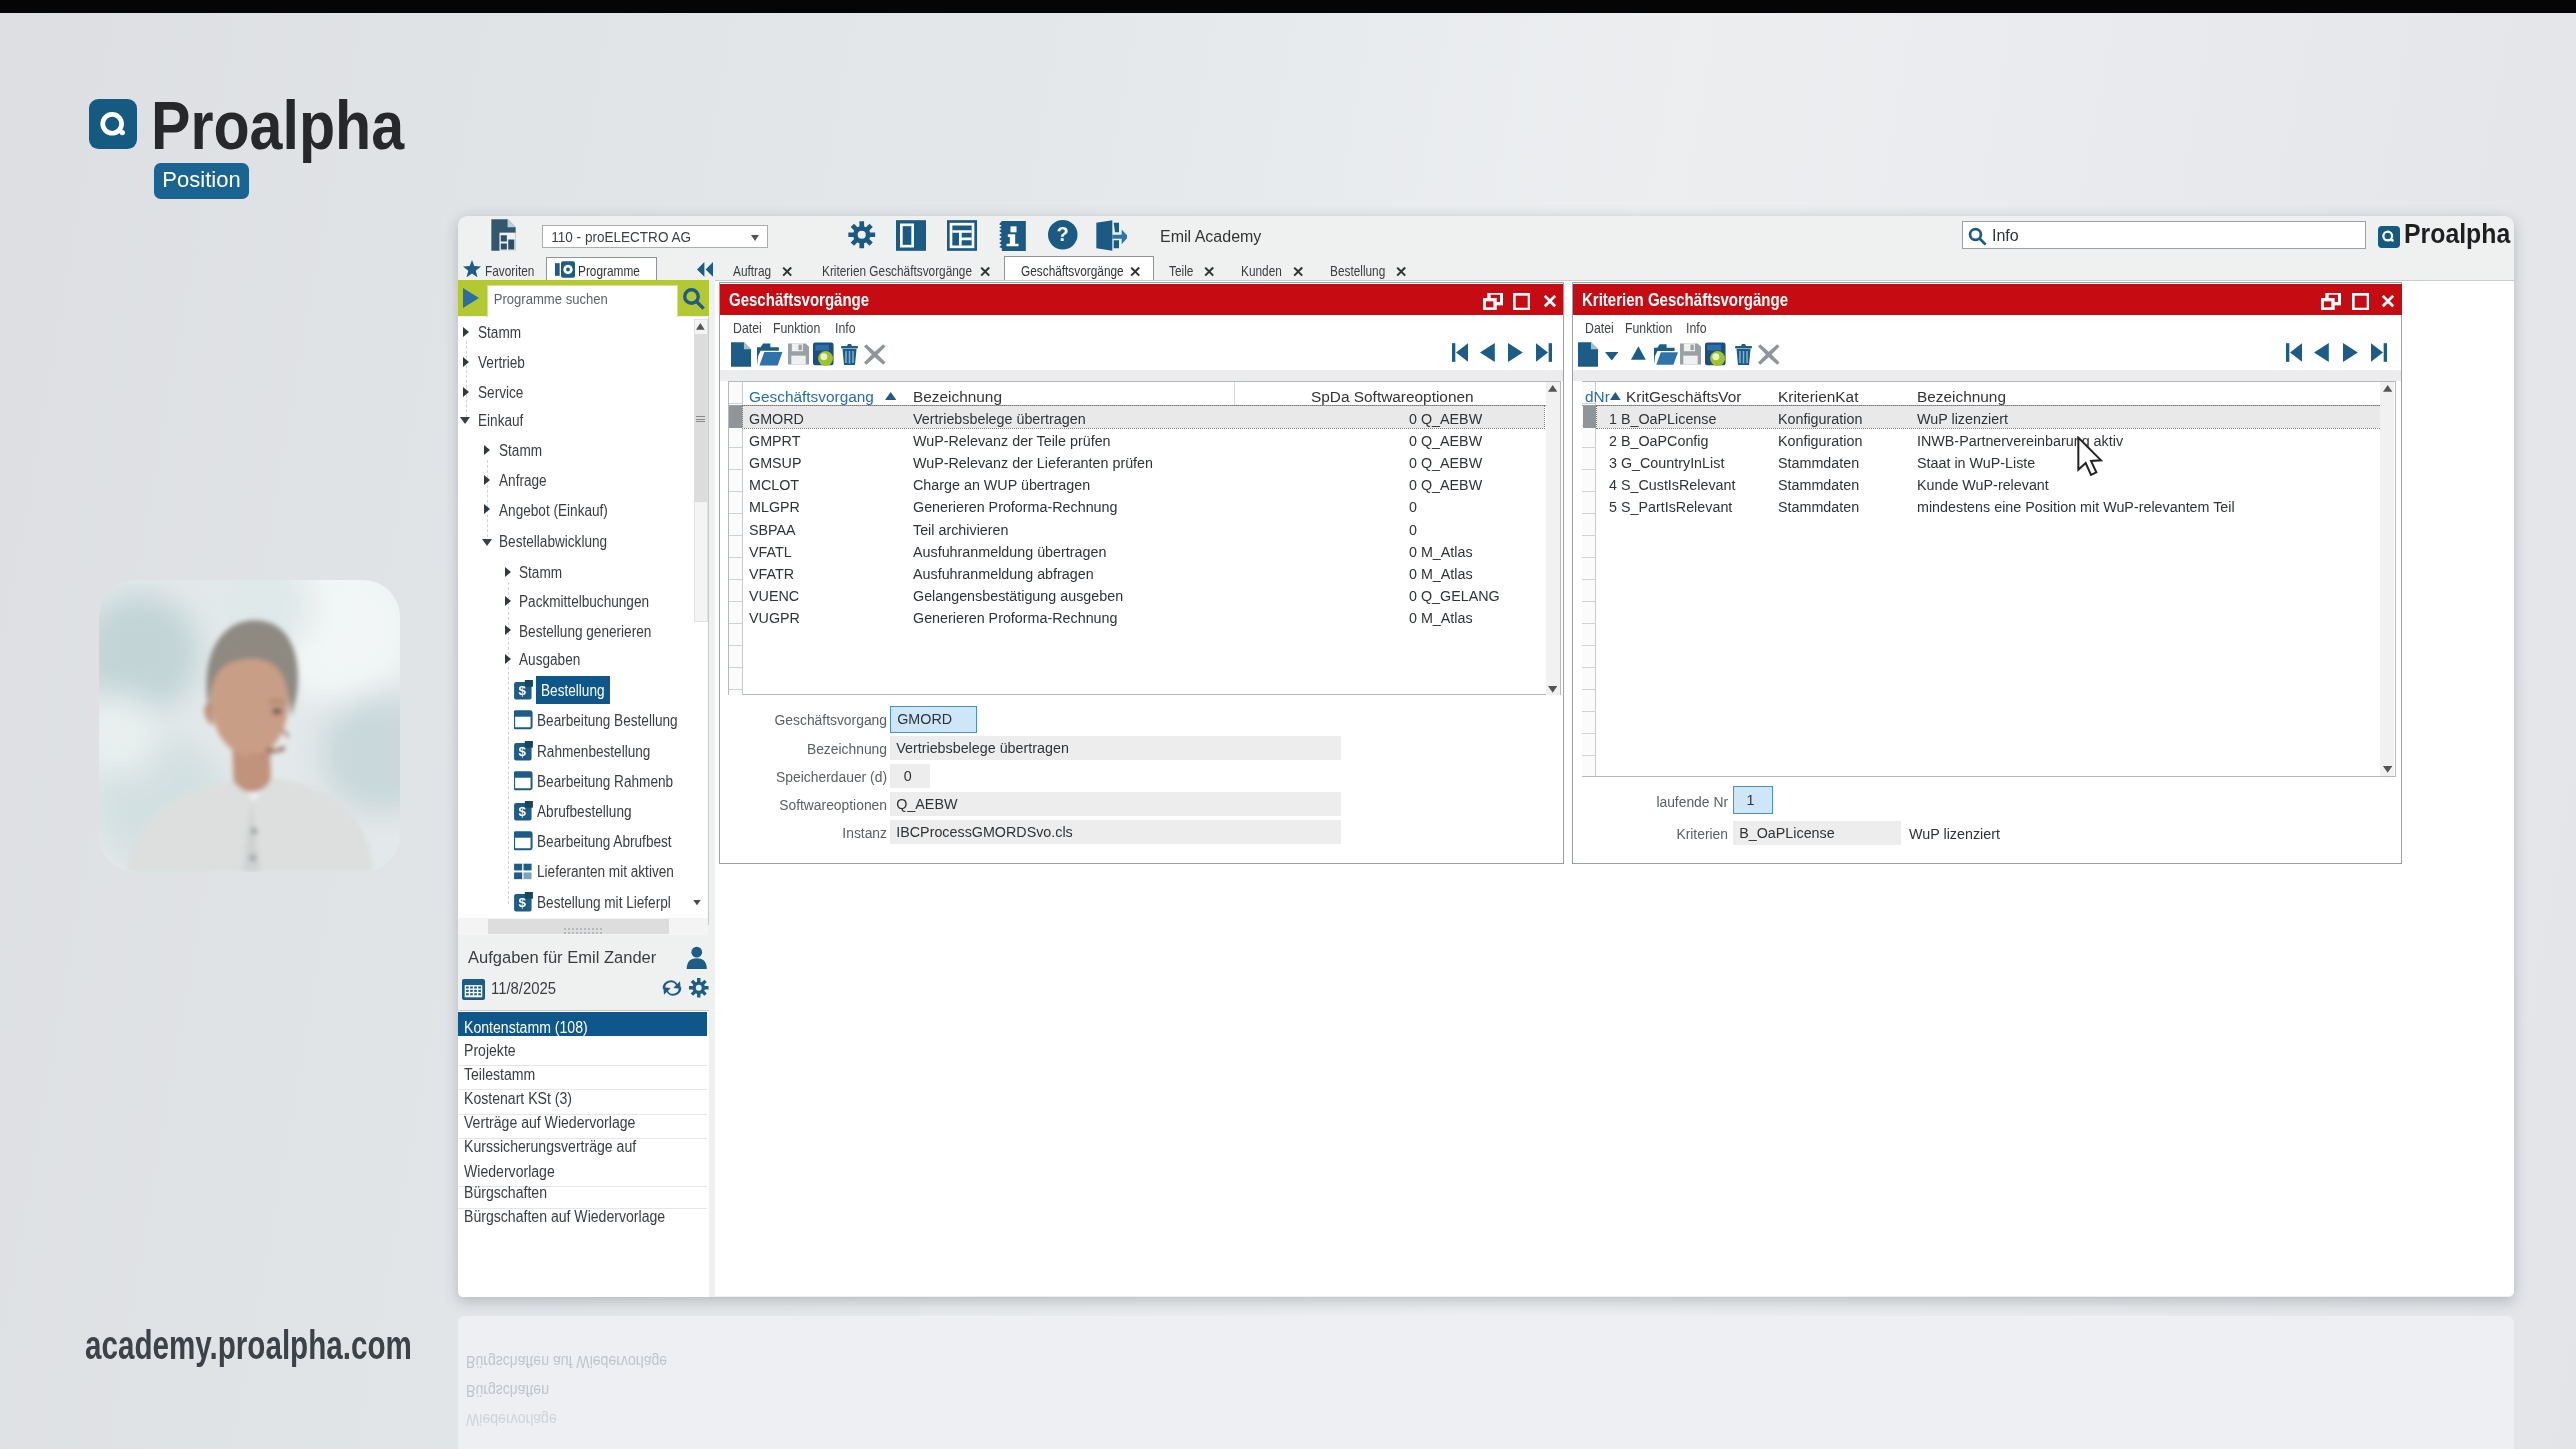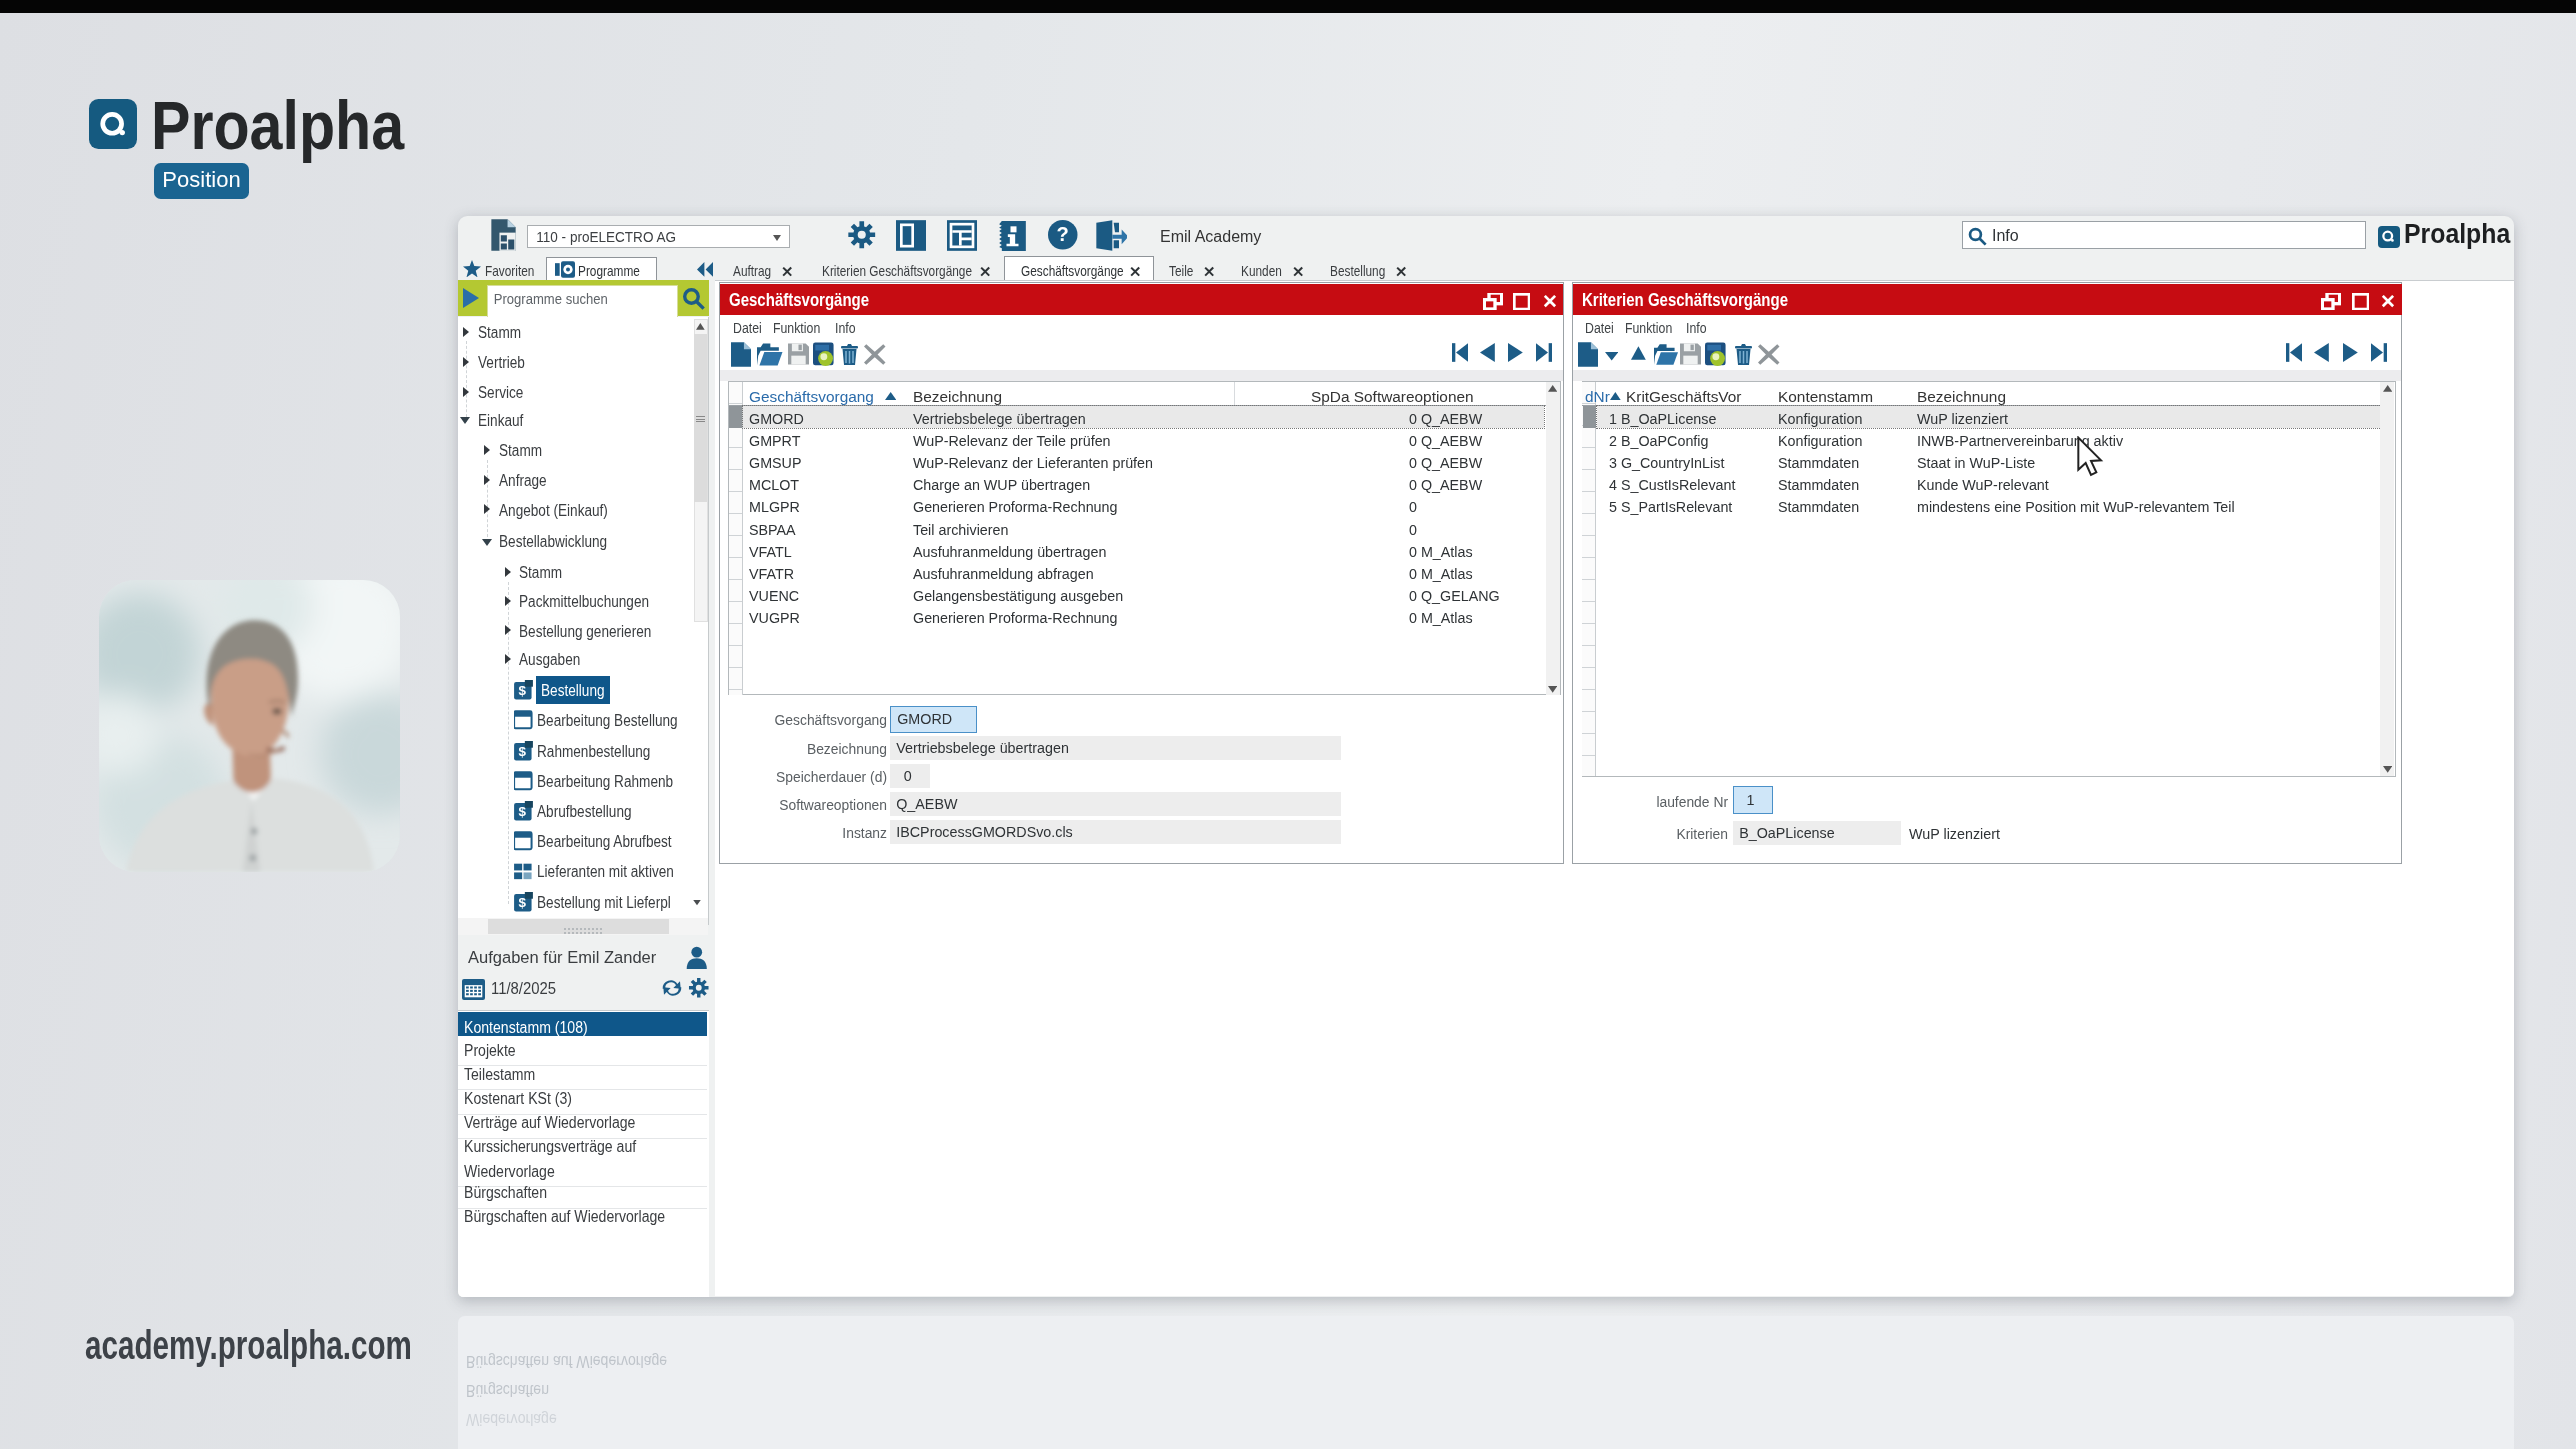--- a/index.html
+++ b/index.html
@@ -25,21 +25,21 @@
   #refl { left:458px; top:1316px; width:2056px; height:133px; background:#edeff2; border-radius:6.7px 6.7px 0 0; }
   .rtxt { transform:scaleX(.88) scaleY(-1); transform-origin:left top; color:#9aa2ab; opacity:0.55; font-size:16px; }
 
   
   #app { left:458px; top:216px; width:2056px; height:1081px; background:#eff1f1;
          border-radius:9.4px 9.4px 5.4px 5.4px; box-shadow:0 3.4px 13.4px rgba(60,70,80,0.28); }
   #mainwhite { left:715px; top:280px; width:1799px; height:1016px; background:#fff;
                border-top:0.7px solid #b6babd; border-radius:0 0 5.4px 0; }
 
   
-  #dd110 { left:527px; top:225px; width:263px; height:23px; background:#fff; border:0.7px solid #a9adb0; }
+  #dd110 { left:542px; top:225px; width:226px; height:23px; background:#fff; border:0.7px solid #a9adb0; }
   #dd110 span { display:inline-block; font-size:15.4px; color:#3c3f42; line-height:21.5px; padding-left:9.4px;
                 transform:scaleX(.88); transform-origin:left top; }
   #dd110 .arr { position:absolute; right:8px; top:8.7px; width:0; height:0; transform:none;
                 border-left:4.7px solid transparent; border-right:4.7px solid transparent; border-top:6px solid #555; padding:0; }
   #emil { left:1160px; top:228px; font-size:16px; color:#333; }
 
   
   .tabtxt { font-size:14.8px; color:#3a3d40; top:263px; transform:scaleX(.8); transform-origin:left top; white-space:nowrap; }
   .tabx { font-size:14.8px; font-weight:bold; color:#2f3437; top:263px; }
   #tabProg { left:546px; top:257px; width:111px; height:23.5px; background:#fff; border:0.7px solid #8f9499; border-bottom:none; }
@@ -597,21 +597,21 @@
 </svg>
 <div class="abs graysep" style="left:1573px;top:370px;width:828px;height:10.7px"></div>
 
 <div class="abs" style="left:1582px;top:381px;width:814px;height:396px;border:0.7px solid #b3b8bb;background:#fff"></div>
 <div class="abs selcol" style="left:1582px;top:382px;width:14px;height:394px"></div>
 <div class="abs thead thblue" style="left:1585px;top:388px">dNr</div>
 <svg class="abs" style="left:1610px;top:392px;width:10.7px;height:8px" viewBox="0 0 16 12">
     <path d="M8 0 L16 12 H0 Z" fill="#1d5c87"></path>
   </svg>
 <div class="abs thead" style="left:1626px;top:388px">KritGeschäftsVor</div>
-<div class="abs thead" style="left:1778px;top:388px">Kontenstamm</div>
+<div class="abs thead" style="left:1778px;top:388px">KriterienKat</div>
 <div class="abs thead" style="left:1917px;top:388px">Bezeichnung</div>
 <div class="abs" style="left:1582px;top:405px;width:799px;height:0.7px;background:#9ba1a6"></div>
 
 <div class="abs rowsel" style="left:1597px;top:406px;width:784px;height:21.5px"></div>
 <div class="abs" style="left:1583px;top:406px;width:13.4px;height:21.5px;background:#8f9599"></div>
 <div class="abs cell" style="left:1609px;top:410px">1 B_OaPLicense</div>
 <div class="abs cell" style="left:1778px;top:410px">Konfiguration</div>
 <div class="abs cell" style="left:1917px;top:410px">WuP lizenziert</div>
 <div class="abs cell" style="left:1609px;top:432px">2 B_OaPConfig</div>
 <div class="abs cell" style="left:1778px;top:432px">Konfiguration</div>

